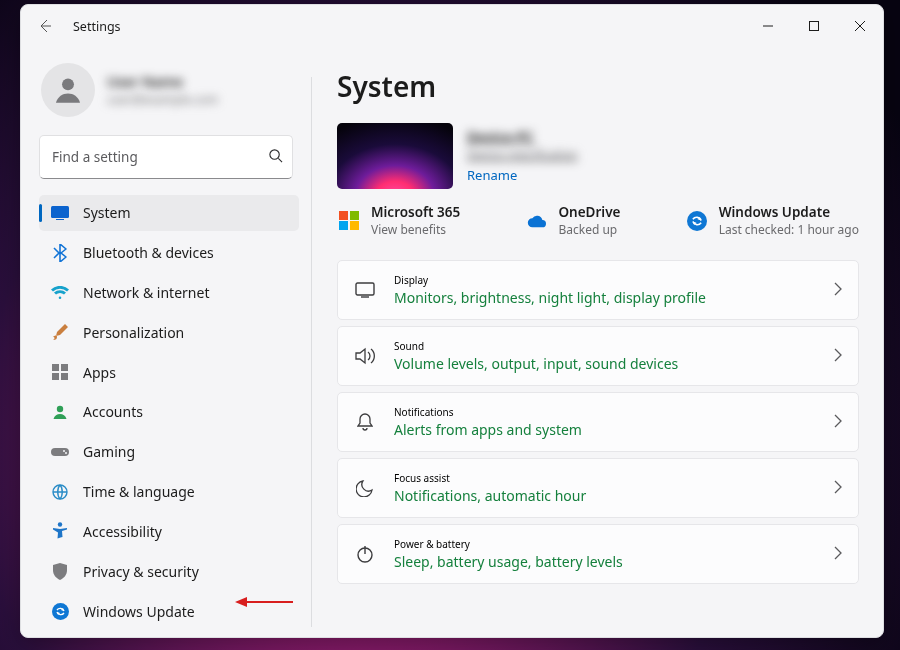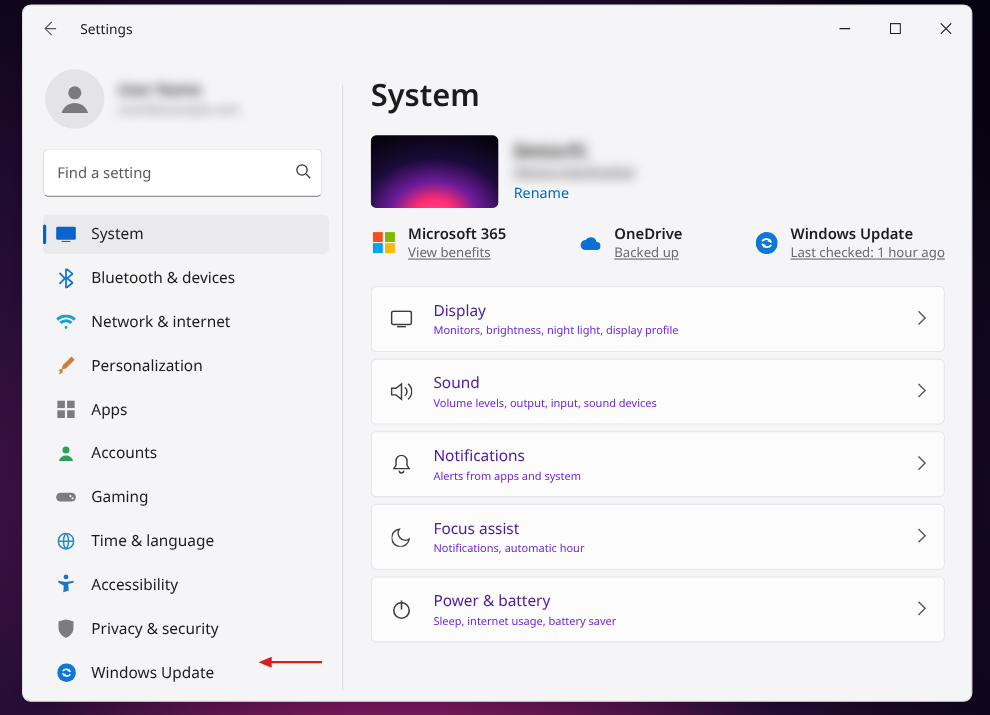--- a/index.html
+++ b/index.html
@@ -48,28 +48,28 @@
   .device-row { display: flex; align-items: center; gap: 14px; margin-bottom: 14px; text-decoration: underline; }
   .device-thumb { width: 116px; height: 66px; border-radius: 5px; overflow: hidden; background: radial-gradient(ellipse 90% 120% at 50% 110%, #ff4aa0 0%, #ff2d72 18%, #6e1c9a 38%, #1a0b3a 65%, #05030b 100%); }
   .device-meta .dm-name { font-size: 14px; font-weight: 600; color: #1c1c1c; filter: blur(5px); }
   .device-meta .dm-sub { font-size: 12px; color: #6d6d70; filter: blur(5px); }
   .device-meta .dm-link { font-size: 13px; color: #0067c0; cursor: pointer; margin-top: 2px; display: inline-block; }
 
   .cloud-row { display: flex; align-items: center; gap: 36px; margin: 10px 0 22px 2px; justify-content: space-between; }
   .cloud-item { display: flex; align-items: center; gap: 12px; }
   .cloud-item .ci-icon { width: 20px; height: 20px; display: flex; align-items: center; justify-content: center; }
   .cloud-text .ct-title { font-size: 13.5px; font-weight: 600; color: #1c1c1c; }
-  .cloud-text .ct-sub { font-size: 12px; color: #6a6a6d; text-decoration: underline; }
+  .cloud-text .ct-sub { font-size: 12px; color: #6a6a6d; }
 
   .cards { display: flex; flex-direction: column; gap: 6px; }
   .card { display: flex; align-items: center; gap: 18px; background: #fcfcfd; border: 1px solid #e6e6e9; border-radius: 5px; padding: 12px 16px; cursor: pointer; }
   .card .c-icon { width: 22px; height: 22px; display: flex; align-items: center; justify-content: center; color: #3c3c3e; flex-shrink: 0; }
   .card .c-text { flex: 1; }
-  .card .c-title { font-size: 14px; color: #4c1d95; }
-  .card .c-sub { font-size: 10px; color: #6d28d9; margin-top: 1px; }
+  .card .c-title { font-size: 10px; color: #000000; }
+  .card .c-sub { font-size: 14px; color: #15803d; margin-top: 1px; }
   .card .c-chevron { color: #5a5a5c; }
 
   
   .main-scroll::-webkit-scrollbar, .nav::-webkit-scrollbar { width: 4px; }
   .main-scroll::-webkit-scrollbar-thumb, .nav::-webkit-scrollbar-thumb { background: #bdbdc0; border-radius: 4px; }
 
   
   .arrow { position: absolute; left: 214px; bottom: 30px; width: 58px; height: 10px; pointer-events: none; }
 
   
@@ -366,21 +366,21 @@
           </div>
           <div class="card">
             <span class="c-icon">
                 <svg width="18" height="18" viewBox="0 0 18 18" fill="none" stroke="currentColor" stroke-width="1.4">
                   <circle cx="9" cy="10" r="7"></circle>
                   <path d="M9 1v8"></path>
                 </svg>
               </span>
             <span class="c-text">
                 <div class="c-title">Power &amp; battery</div>
-                <div class="c-sub">Sleep, internet usage, battery saver</div>
+                <div class="c-sub">Sleep, battery usage, battery levels</div>
               </span>
             <span class="c-chevron"><svg width="8" height="14" viewBox="0 0 8 14" fill="none">
                   <path d="M1 1l6 6-6 6" stroke="currentColor" stroke-width="1.3"></path>
                 </svg></span>
           </div>
         </div>
 
       </div>
     </main>
   </div>

